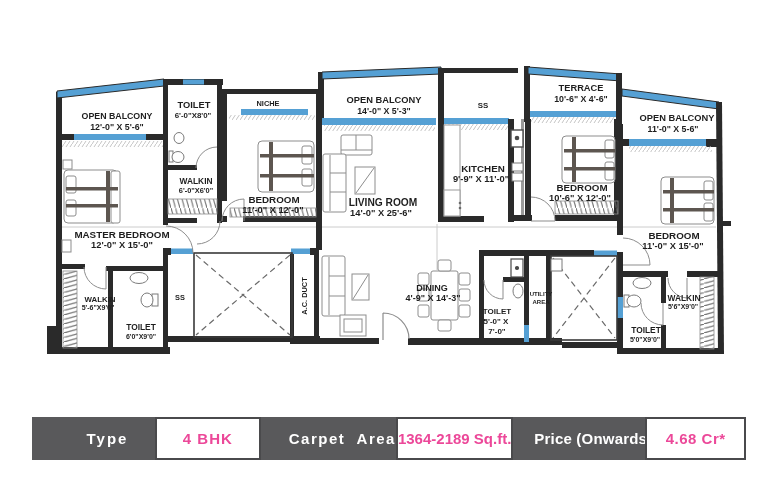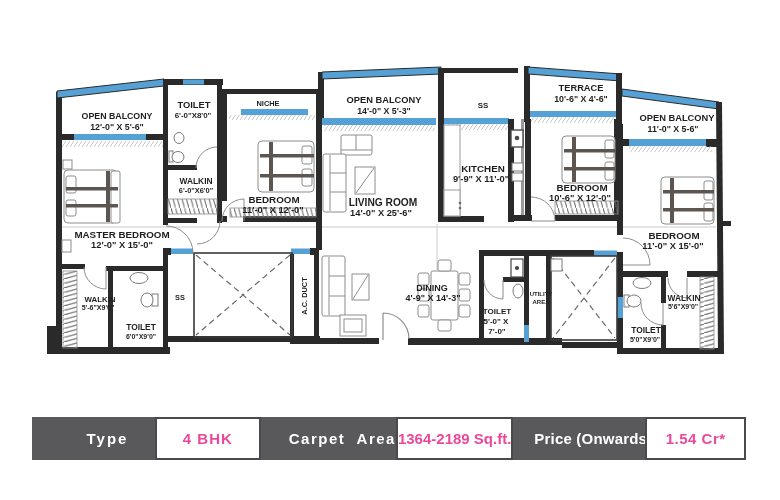--- a/index.html
+++ b/index.html
@@ -487,15 +487,15 @@
   <div class="d" style="width:112px;letter-spacing:2px;">Type</div>
 
   <div class="w" style="width:124px;letter-spacing:1px;">4 BHK</div>
 
   <div class="d" style="width:112px;letter-spacing:1.5px;">Carpet&nbsp;&nbsp;Area</div>
 
   <div class="w" style="width:120px;letter-spacing:0;">1364-2189 Sq.ft.</div>
 
   <div class="d" style="width:104px;letter-spacing:0.2px;">Price (Onwards)</div>
 
-  <div class="w" style="width:118px;letter-spacing:0.5px;">1.54 Cr*</div>
+  <div class="w" style="width:118px;letter-spacing:0.5px;">4.68 Cr*</div>
 </div>
 </div>
 
 </body></html>

